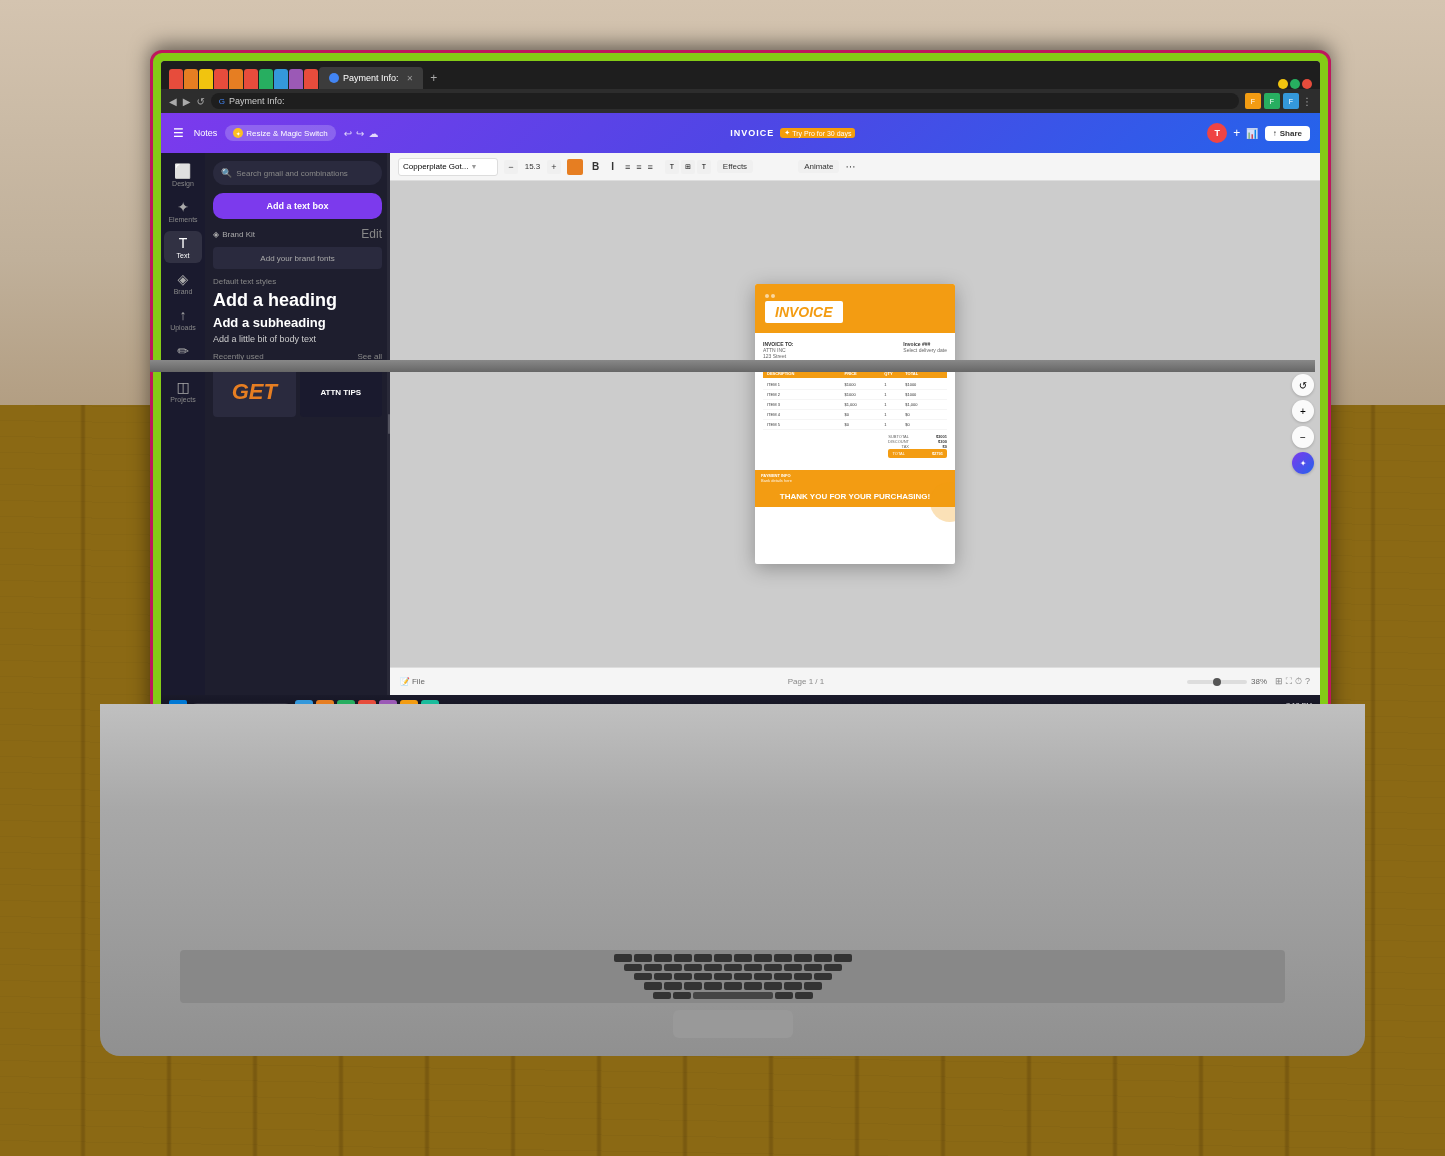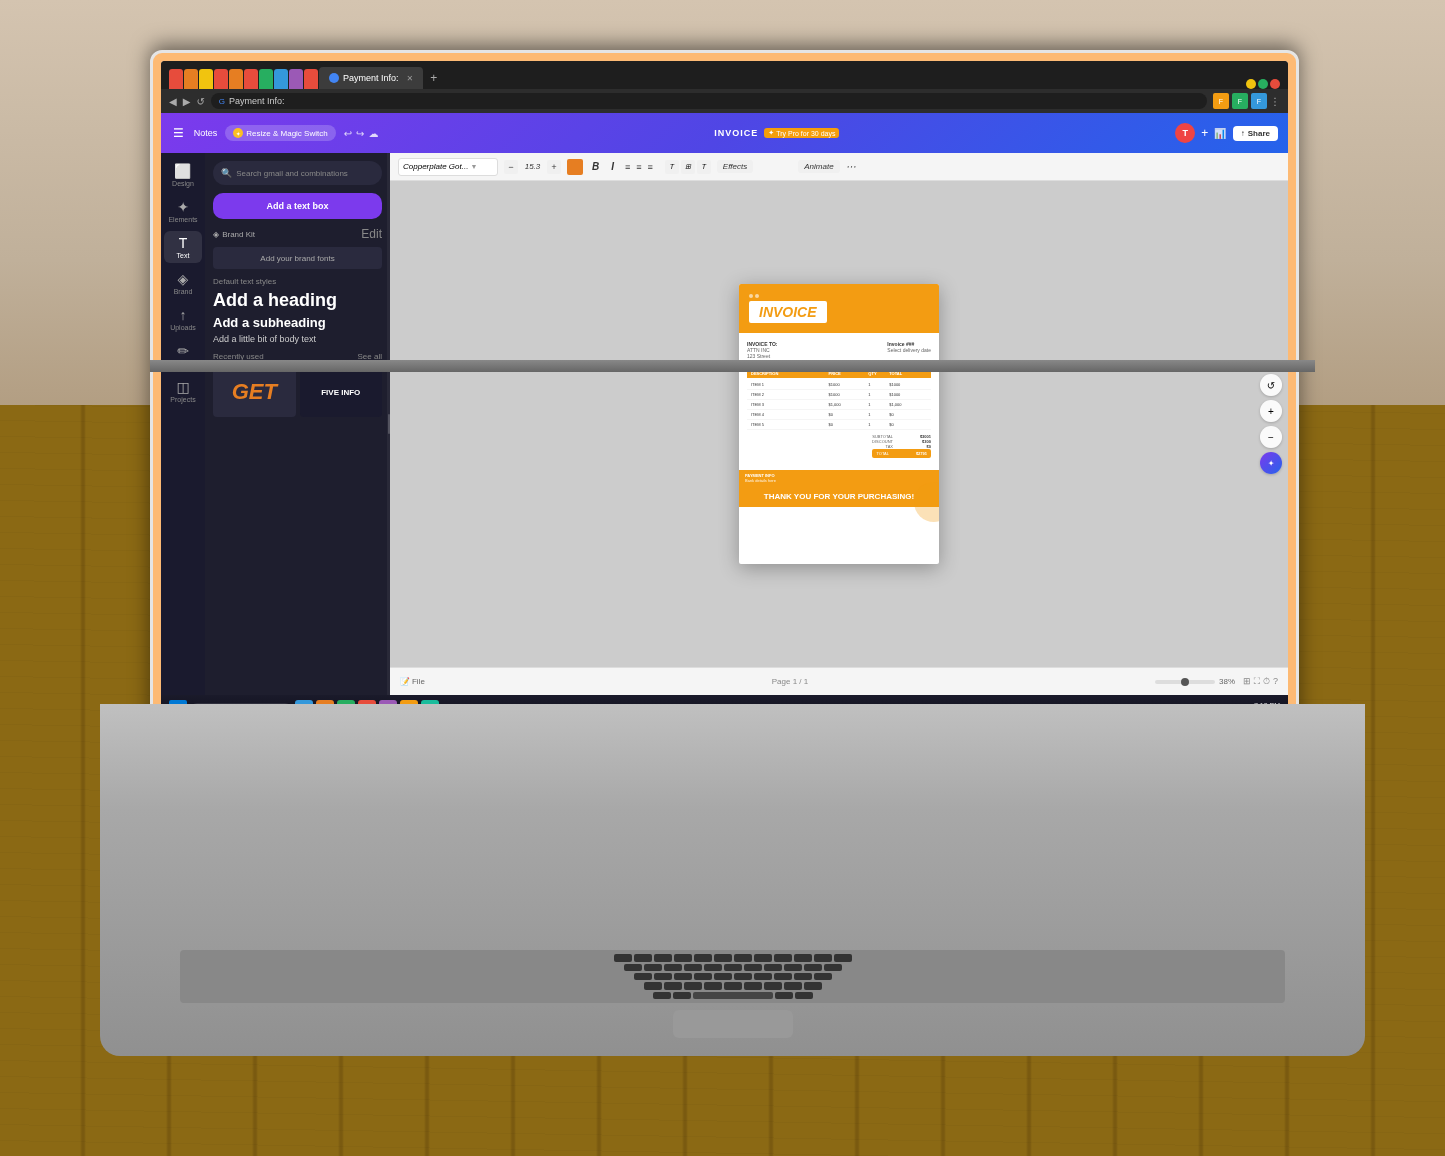--- a/index.html
+++ b/index.html
@@ -51,25 +51,25 @@
       top: 50px;
       left: 100px;
       right: 80px;
       bottom: 100px;
     }
 
     .laptop-screen-shell {
       position: absolute;
       top: 0;
       left: 50px;
-      right: 66px;
+      right: 34px;
       height: 68%;
-      background: #fdba74;
+      background: #84cc16;
       border-radius: 12px 12px 0 0;
-      border: 3px solid #e5e5e5;
+      border: 3px solid #be185d;
       box-shadow: 0 -5px 20px rgba(0,0,0,0.5);
       overflow: hidden;
     }
 
     .laptop-screen-inner {
       position: absolute;
       inset: 8px;
       background: #fff;
       border-radius: 4px;
       overflow: hidden;
@@ -564,21 +564,20 @@
 
     .canvas-toolbar {
       height: 28px;
       background: #f5f5f5;
       border-bottom: 1px solid #ddd;
       display: flex;
       align-items: center;
       padding: 8px 8px;
       gap: 6px;
       flex-shrink: 0;
-      font-style: italic;
     }
 
     .font-family-selector {
       height: 18px;
       background: white;
       border: 1px solid #ddd;
       border-radius: 3px;
       padding: 0 4px;
       font-size: 8px;
       display: flex;
@@ -1232,21 +1231,21 @@
                 <div class="recently-used-header">
                   <span class="recently-label">Recently used</span>
                   <span class="see-all-link">See all</span>
                 </div>
 
                 <div class="recent-fonts-grid">
                   <div class="recent-font-card">
                     <span class="get-text">GET</span>
                   </div>
                   <div class="recent-font-card" style="background:#1a1a2e;">
-                    <span class="five-tips-text">FIVE INFO</span>
+                    <span class="five-tips-text">ATTN TIPS</span>
                   </div>
                 </div>
               </div>
 
               <div class="panel-separator">
                 <div class="separator-handle"></div>
               </div>
             </div>
 
             <div class="canvas-area">

